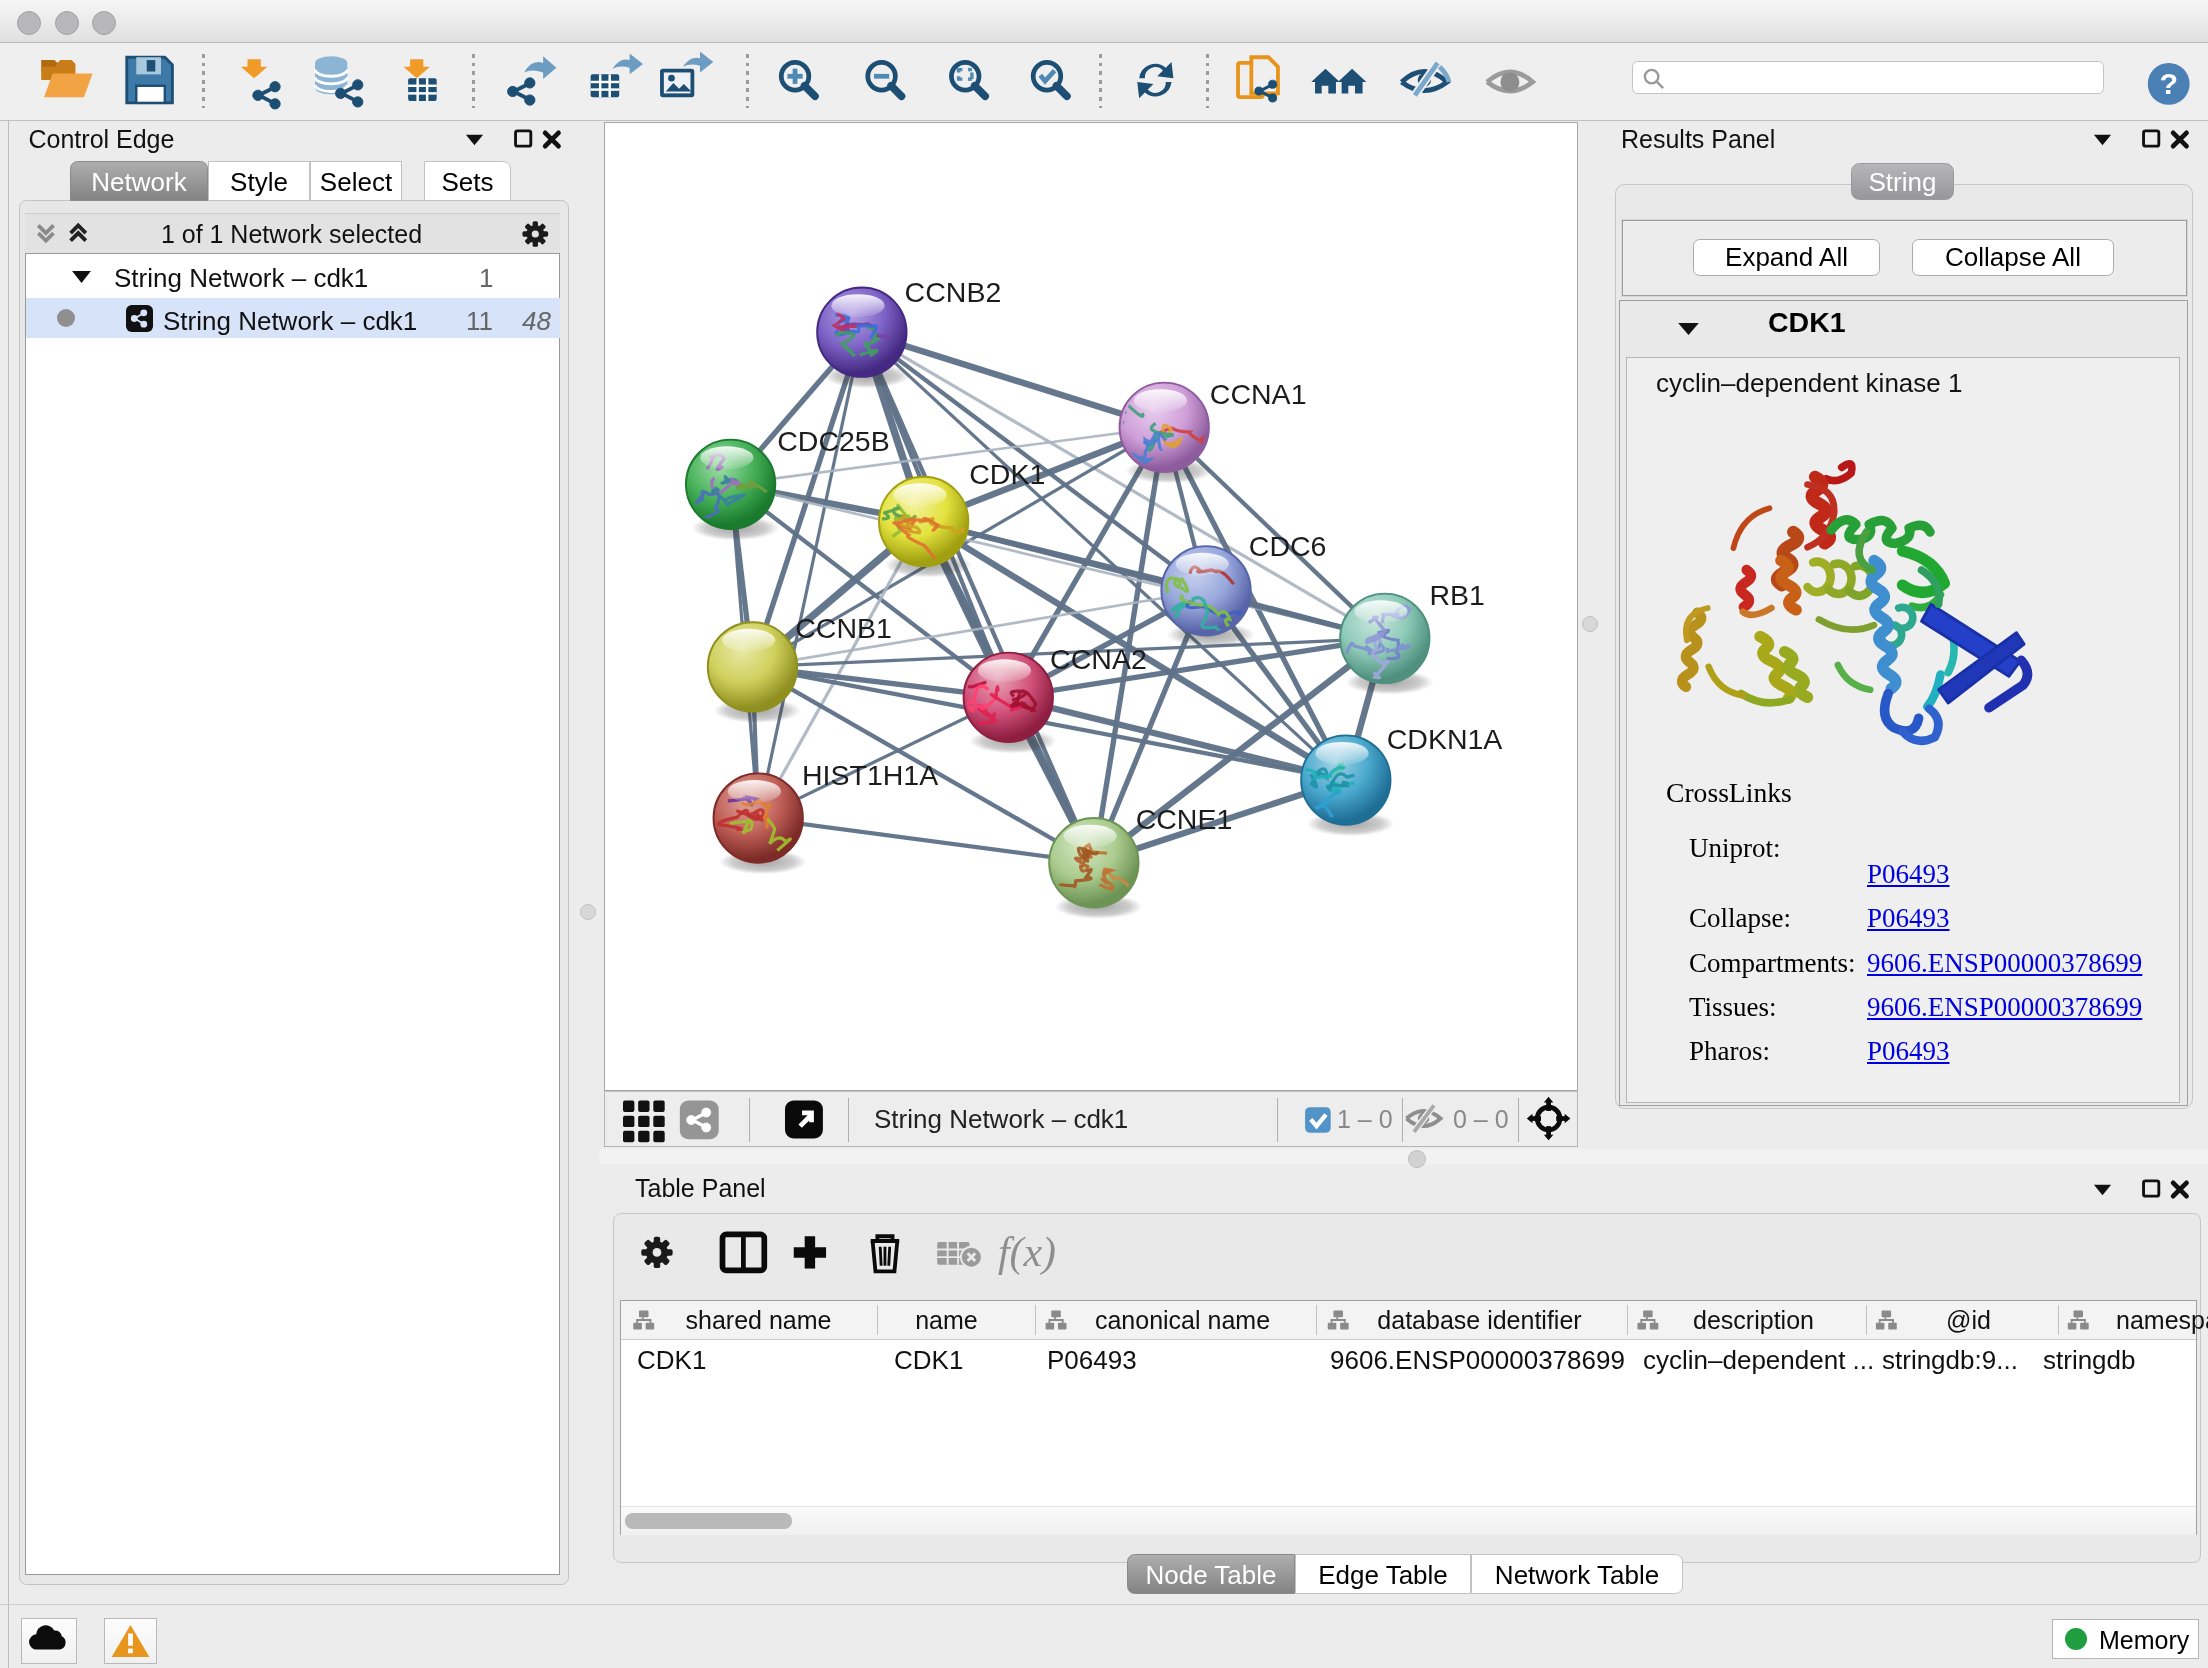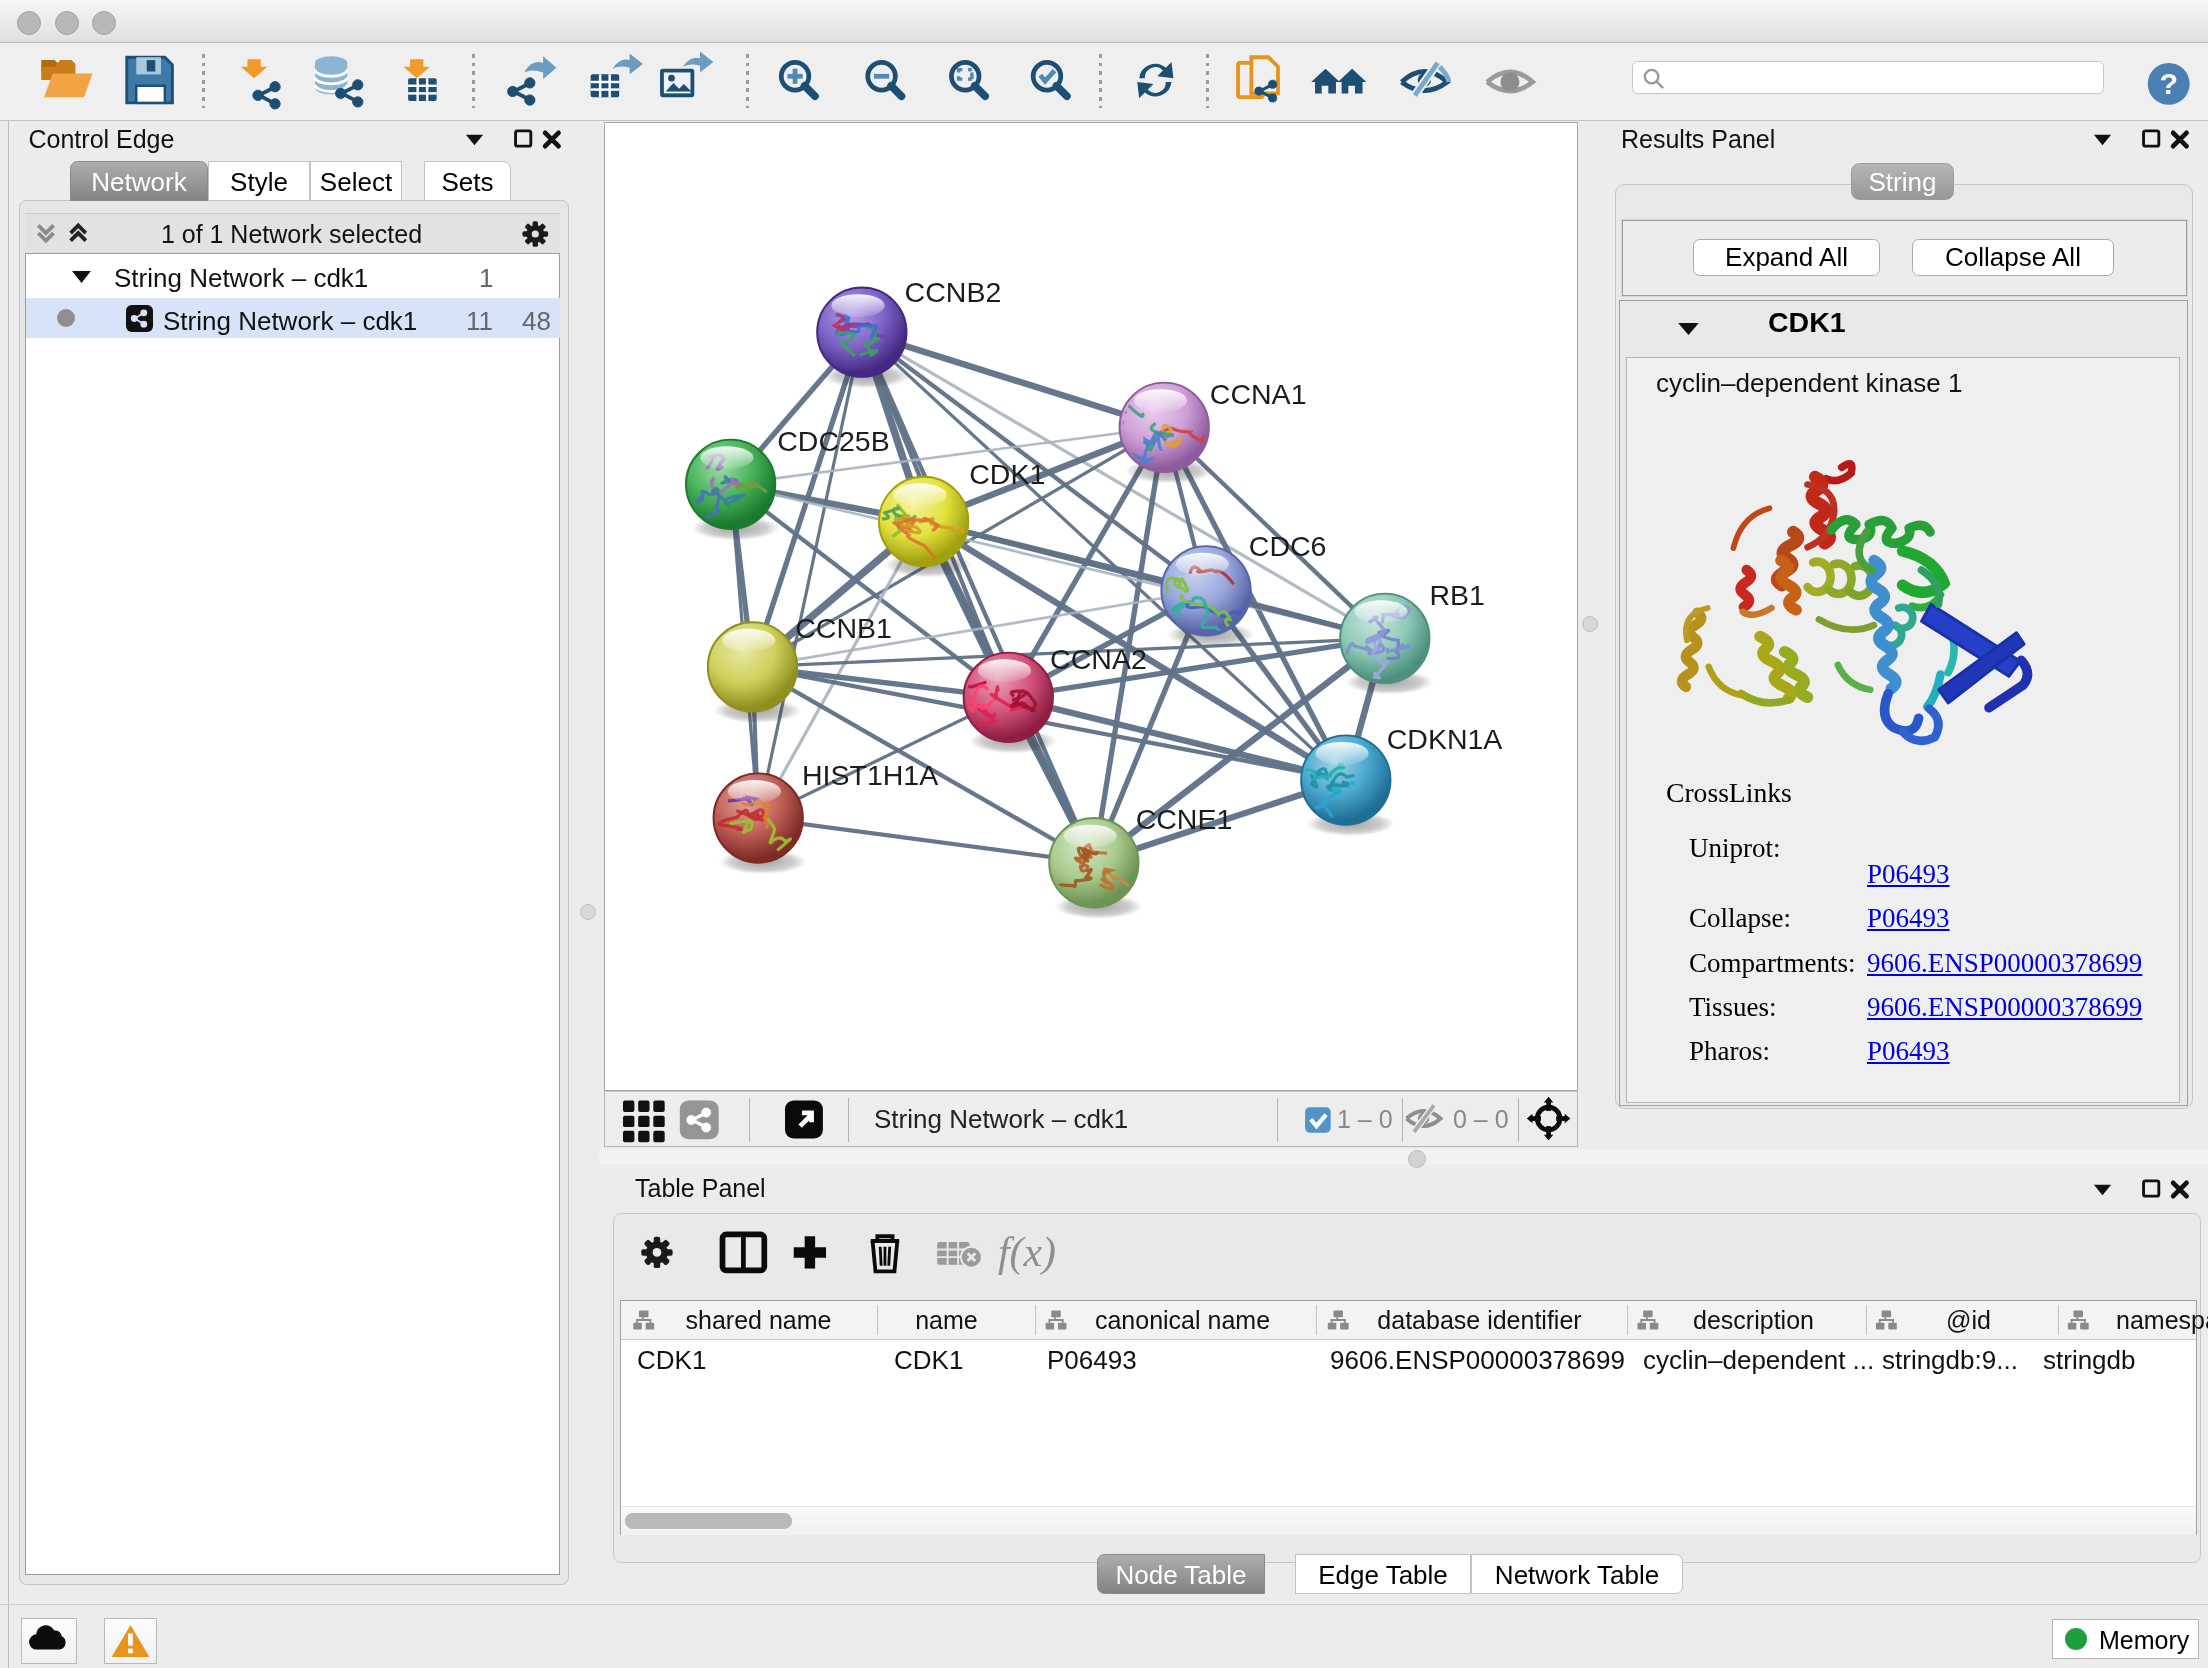--- a/index.html
+++ b/index.html
@@ -302,21 +302,21 @@
         <g stroke="#d7e3f8" stroke-width="2" fill="#d7e3f8">
           <circle cx="14.5" cy="4" r="2.6"></circle>
           <circle cx="4.5" cy="10" r="2.6"></circle>
           <circle cx="14.5" cy="16" r="2.6"></circle>
           <line x1="5" y1="10" x2="14" y2="4.5"></line>
           <line x1="5" y1="10" x2="14" y2="15.5"></line>
         </g>
       </svg>
     <span style="position:absolute;left:137px;top:7.6px;">String Network – cdk1</span>
     <span style="position:absolute;left:440px;top:7.6px;color:#666;">11</span>
-    <span style="position:absolute;left:496px;top:7.6px;color:#666;">48</span>
+    <span style="position:absolute;left:496px;top:7.6px;color:#666;font-style:italic;">48</span>
   </div>
 </div>
 
 <div id="netview" class="abs"><svg id="netsvg" width="972" height="967" viewBox="0 0 1022 1017">
       <defs>
         <radialGradient id="gCCNB2" cx="0.38" cy="0.30" r="0.75">
           <stop offset="0" stop-color="#b3a0e4"></stop>
           <stop offset="0.5" stop-color="#7d62c6"></stop>
           <stop offset="0.88" stop-color="#442982"></stop>
           <stop offset="1" stop-color="#442982"></stop>
@@ -806,21 +806,21 @@
   <div class="td" style="left:273px;">CDK1</div>
   <div class="td" style="left:426px;">P06493</div>
   <div class="td" style="left:709px;">9606.ENSP00000378699</div>
   <div class="td" style="left:1022px;">cyclin–dependent ...</div>
   <div class="td" style="left:1261px;">stringdb:9...</div>
   <div class="td" style="left:1422px;">stringdb</div>
   <div style="position:absolute;left:0;top:205px;width:100%;height:27.6px;background:linear-gradient(#fafafa,#f0f0f0);border-top:1px solid #e2e2e2;"></div>
   <div style="position:absolute;left:3.8px;top:212px;width:167px;height:16px;background:#b9b9b9;border-radius:7.6px;"></div>
 </div>
 
-<div class="abs tab tabsel" style="left:1097px;top:1554px;width:168px;border-radius:7.6px 0 0 7.6px;">Node Table</div>
+<div class="abs tab tabsel" style="left:1127px;top:1554px;width:168px;border-radius:7.6px 0 0 7.6px;">Node Table</div>
 <div class="abs tab" style="left:1295px;top:1554px;width:176px;">Edge Table</div>
 <div class="abs tab" style="left:1471px;top:1554px;width:212px;border-radius:0 7.6px 7.6px 0;">Network Table</div>
 <div class="abs" style="left:599px;top:1149px;width:1609px;height:15px;background:#f2f2f2;"></div>
 <div class="abs" style="left:1408px;top:1150px;width:16px;height:16px;border-radius:50%;background:#d2d2d2;border:1px solid #bcbcbc;"></div>
 <div class="abs" style="left:580px;top:904px;width:14.3px;height:14.3px;border-radius:50%;background:#d8d8d8;border:1px solid #c0c0c0;"></div>
 <div class="abs" style="left:1582px;top:616px;width:14.3px;height:14.3px;border-radius:50%;background:#d8d8d8;border:1px solid #c0c0c0;"></div>
 
 <div id="statline" class="abs"></div>
 <div class="sbtn abs" style="left:21px;top:1618px;width:54px;height:44px;">
   <svg width="54" height="44" viewBox="0 0 57 46">

